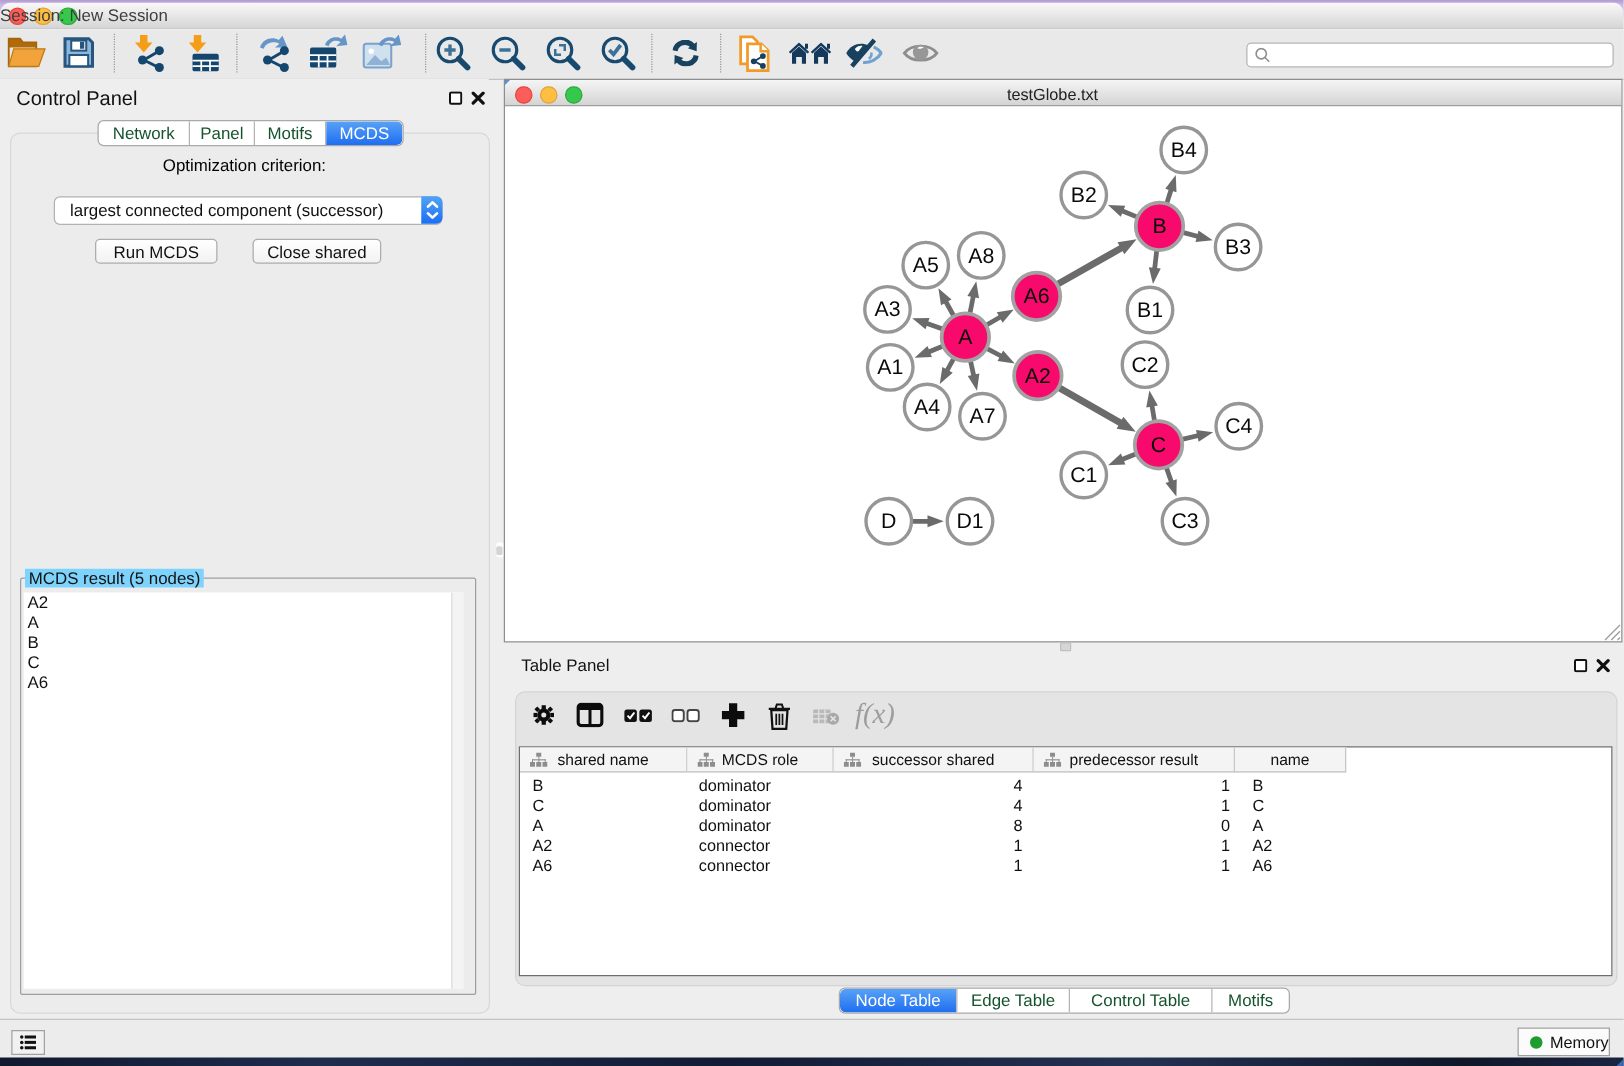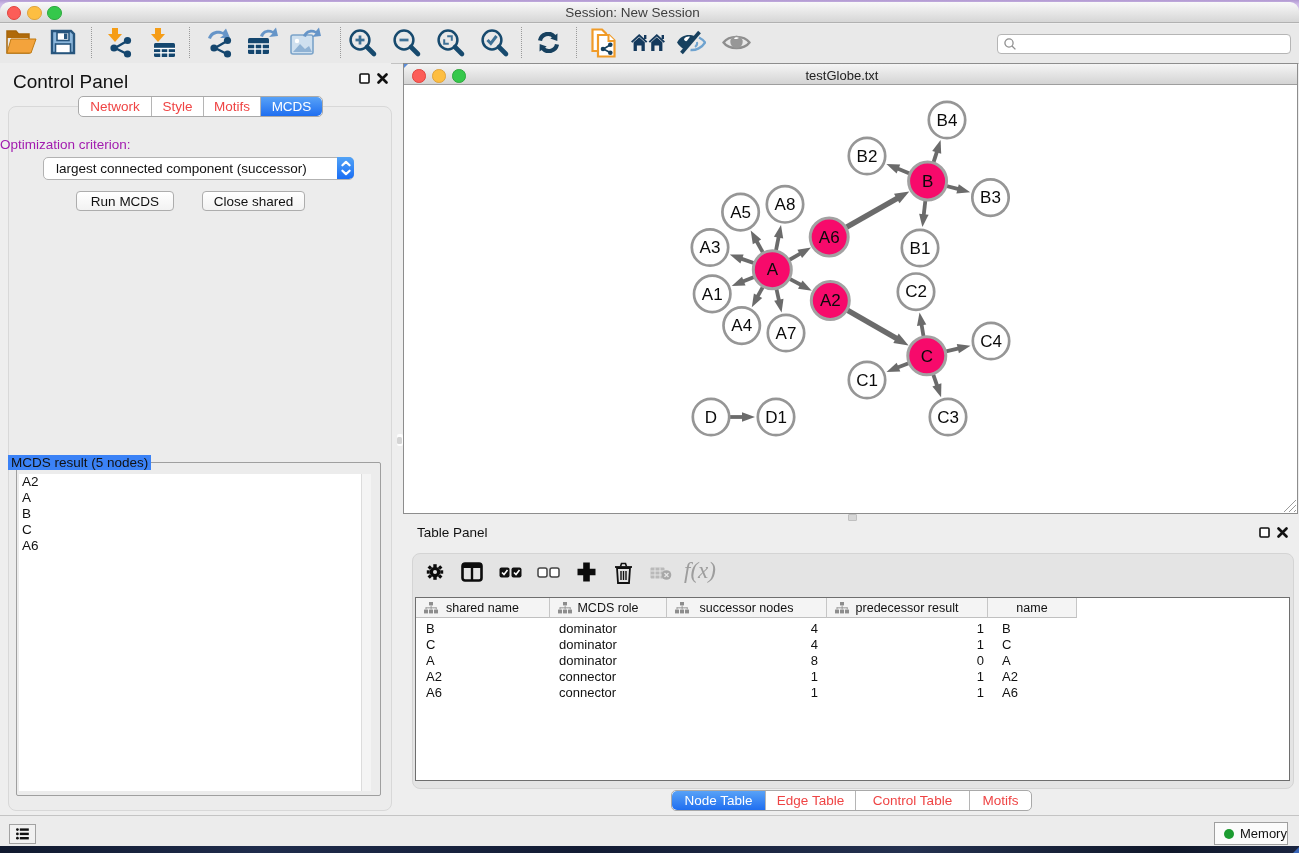--- a/index.html
+++ b/index.html
@@ -1,34 +1,34 @@
 <!DOCTYPE html>
 <html><head>
 <meta charset="utf-8">
 <style>
 html,body{margin:0;padding:0}
 body{width:1299px;height:853px;overflow:hidden;position:relative;font-family:"Liberation Sans",sans-serif;background:#eeeeee}
 .abs{position:absolute}
 .tl{position:absolute;width:12.5px;height:12.5px;border-radius:50%}
 .sep{position:absolute;top:27px;height:31px;width:0;border-left:1px dotted #9a9a9a}
 .tabrow{position:absolute;display:flex;background:#fff;border:1px solid #a9a9a9;border-radius:5px;overflow:hidden}
-.tabrow .t{font-size:13.5px;color:#ef4444;display:flex;align-items:center;justify-content:center;border-left:1px solid #b5b5b5}
+.tabrow .t{font-size:13.5px;color:#14532d;display:flex;align-items:center;justify-content:center;border-left:1px solid #b5b5b5}
 .tabrow .t:first-child{border-left:none}
 .tabrow .t.sel{background:linear-gradient(#58a2f7,#1f6ef0);color:#fff}
 .btn{position:absolute;background:linear-gradient(#ffffff,#f2f2f2);border:1px solid #adadad;border-radius:4px;font-size:13.5px;color:#111;display:flex;align-items:center;justify-content:center}
 </style>
 </head>
 <body>
 
 <div class="abs" style="left:0;top:0;width:1299px;height:14px;background:linear-gradient(#b29ad2,#cdb9e6 4px,#d5c3ea)"></div>
 <div class="abs" style="left:0;top:2px;width:1299px;height:21px;background:linear-gradient(#f9f9f9,#d6d6d6);border-bottom:1px solid #b1b1b1;border-radius:9px 9px 0 0;box-sizing:border-box"></div>
 <div class="tl" style="left:6.5px;top:5.5px;background:#fc5d58;border:0.5px solid #e1443e"></div>
 <div class="tl" style="left:27px;top:5.5px;background:#fdbe41;border:0.5px solid #dfa33c"></div>
 <div class="tl" style="left:47px;top:5.5px;background:#35c84b;border:0.5px solid #2da83e"></div>
-<div class="abs" style="left:0;top:5px;width:1265px;text-align:center;font-size:13.5px;color:#3e3e3e">Session: New Session</div>
+<div class="abs" style="left:0;top:5px;width:1265px;font-size:13.5px;color:#3e3e3e">Session: New Session</div>
 
 <div class="abs" style="left:0;top:24px;width:1299px;height:39px;background:#e9e9e9;border-bottom:1px solid #c2c2c2"></div>
 
 <svg class="abs" style="left:5px;top:28px" width="33" height="28" viewBox="0 0 33 28">
 <path d="M2 3 L11 3 L14 6 L24 6 L24 10 L2 10 Z" fill="#b06a09"></path>
 <path d="M2 3 L2 25 L24 25 L24 6 L13.5 6 L11 3 Z" fill="none" stroke="#a6650a" stroke-width="1.5"></path>
 <path d="M6 11 L31 11 L26 25 L2 25 Z" fill="#f3a33c" stroke="#c07b12" stroke-width="1"></path>
 </svg>
 
 <svg class="abs" style="left:49px;top:28px" width="28" height="28" viewBox="0 0 28 28">
@@ -173,52 +173,52 @@
 <div class="sep" style="left:521px"></div>
 <div class="sep" style="left:576px"></div>
 
 <div class="abs" style="left:997px;top:34px;width:292px;height:18px;background:#fff;border:1px solid #b5b5b5;border-radius:4px"></div>
 <svg class="abs" style="left:1004px;top:38px" width="13" height="13" viewBox="0 0 13 13">
     <circle cx="5" cy="5" r="4.1" fill="none" stroke="#8f8f8f" stroke-width="1.3"></circle>
     <line x1="8" y1="8" x2="11.4" y2="11.4" stroke="#8f8f8f" stroke-width="1.3"></line>
   </svg>
 
 <div class="abs" style="left:0;top:63px;width:391px;height:752px;background:#eeeeee"></div>
-<div class="abs" style="left:13px;top:71px;font-size:19px;color:#111">Control Panel</div>
+<div class="abs" style="left:13px;top:71px;font-size:16px;color:#111">Control Panel</div>
 <svg class="abs" style="left:359px;top:73px" width="11" height="11" viewBox="0 0 11 11">
     <rect x="1" y="1" width="9" height="9" fill="#fff" stroke="#111" stroke-width="1.6" rx="1"></rect>
   </svg>
 <svg class="abs" style="left:377px;top:73px" width="11" height="11" viewBox="0 0 11 11">
     <path d="M1.5 1.5 L9.5 9.5 M9.5 1.5 L1.5 9.5" stroke="#111" stroke-width="2.6" stroke-linecap="round"></path>
   </svg>
 
 <div class="abs" style="left:8px;top:106px;width:382px;height:703px;background:#ececec;border:1px solid #d8d8d8;border-radius:8px"></div>
 
 <div class="tabrow" style="left:78px;top:96px;width:243px;height:19px">
   <div class="t" style="width:72px">Network</div>
-  <div class="t" style="width:51px">Style</div>
+  <div class="t" style="width:51px">Panel</div>
   <div class="t" style="width:56px">Motifs</div>
   <div class="t sel" style="flex:1;border-radius:0 5px 5px 0">MCDS</div>
 </div>
 
-<div class="abs" style="left:0;top:137px;width:391px;font-size:13.5px;color:#a21caf">Optimization criterion:</div>
+<div class="abs" style="left:0;top:125px;width:391px;text-align:center;font-size:13.5px;color:#000000">Optimization criterion:</div>
 
 <div class="abs" style="left:43px;top:157px;width:309px;height:21px;background:#fff;border:1px solid #b2b2b2;border-radius:5px"></div>
 <div class="abs" style="left:56px;top:161px;font-size:13.5px;color:#111">largest connected component (successor)</div>
 <div class="abs" style="left:337px;top:157px;width:17px;height:22px;background:linear-gradient(#52a3f6,#1a6ef5);border-radius:0 5px 5px 0"></div>
 <svg class="abs" style="left:338px;top:159px" width="16" height="18" viewBox="0 0 16 18">
     <path d="M4.4 6.3 L8 2.9 L11.6 6.3" fill="none" stroke="#fff" stroke-width="2.2" stroke-linecap="round" stroke-linejoin="round"></path>
     <path d="M4.4 11.7 L8 15.1 L11.6 11.7" fill="none" stroke="#fff" stroke-width="2.2" stroke-linecap="round" stroke-linejoin="round"></path>
   </svg>
 
 <div class="btn" style="left:76px;top:191px;width:96px;height:18px">Run MCDS</div>
 <div class="btn" style="left:202px;top:191px;width:101px;height:18px">Close shared</div>
 
 <div class="abs" style="left:16px;top:462px;width:363px;height:332px;border:1px solid #9f9f9f;border-radius:2px"></div>
-<div class="abs" style="left:8px;top:455px;background:#3b82f6;padding:0 3px;font-size:13.5px;color:#111">MCDS result (5 nodes)</div>
+<div class="abs" style="left:20px;top:455px;background:#7dd3fc;padding:0 3px;font-size:13.5px;color:#111">MCDS result (5 nodes)</div>
 <div class="abs" style="left:19px;top:474px;width:351px;height:317px;background:#fff"></div>
 <div class="abs" style="left:361px;top:474px;width:9px;height:317px;background:#f4f4f4;border-left:1px solid #dcdcdc"></div>
 <div class="abs" style="left:22px;top:474px;font-size:13.5px;line-height:16px;color:#111">A2<br>A<br>B<br>C<br>A6</div>
 
 <div class="abs" style="left:396.5px;top:434px;width:6px;height:12px;background:#fdfdfd;border-radius:2px"></div>
 <div class="abs" style="left:397px;top:436.5px;width:5px;height:7px;background:#d4d4d4;border-radius:1.5px"></div>
 
 <div class="abs" style="left:403px;top:63px;width:895px;height:451px;background:#fff;border:1px solid #8d8d8d;box-sizing:border-box"></div>
 <div class="abs" style="left:404px;top:64px;width:893px;height:21px;background:linear-gradient(#f5f5f5,#d4d4d4);border-bottom:1px solid #9e9e9e;box-sizing:border-box"></div>
 <svg class="abs" style="left:404px;top:64px" width="4" height="4">
@@ -392,21 +392,21 @@
 
 <div class="abs" style="left:684px;top:558px;font-family:'Liberation Serif',serif;font-style:italic;font-size:23px;color:#9d9d9d">f(x)</div>
 
 <div class="abs" style="left:415px;top:597px;width:873px;height:182px;background:#fff;border:1px solid #6e6e6e"></div>
 <style>
 .th{position:absolute;top:598px;height:20px;background:#f4f4f4;border-right:1px solid #c6c6c6;border-bottom:1px solid #c0c0c0;box-sizing:border-box;display:flex;align-items:center;justify-content:center;font-size:12.5px;color:#111}
 .cell{position:absolute;font-size:13px;color:#111;height:16px;line-height:16px}
 </style>
 <div class="th" style="left:416px;width:134px">shared name</div>
 <div class="th" style="left:550px;width:117px">MCDS role</div>
-<div class="th" style="left:667px;width:160px">successor nodes</div>
+<div class="th" style="left:667px;width:160px">successor shared</div>
 <div class="th" style="left:827px;width:161px">predecessor result</div>
 <div class="th" style="left:988px;width:89px">name</div>
 <svg class="abs" style="left:424px;top:602px" width="14" height="12" viewBox="0 0 14 12">
     <g fill="#8d8d8d">
       <rect x="5" y="0" width="4" height="3.4"></rect>
       <rect x="0" y="7.6" width="4" height="3.8"></rect>
       <rect x="5" y="7.6" width="4" height="3.8"></rect>
       <rect x="10" y="7.6" width="4" height="3.8"></rect>
       <path d="M6.7 3.4 h0.8 v2 h-0.8z"></path>
       <rect x="1.6" y="5.4" width="11" height="0.9"></rect>

